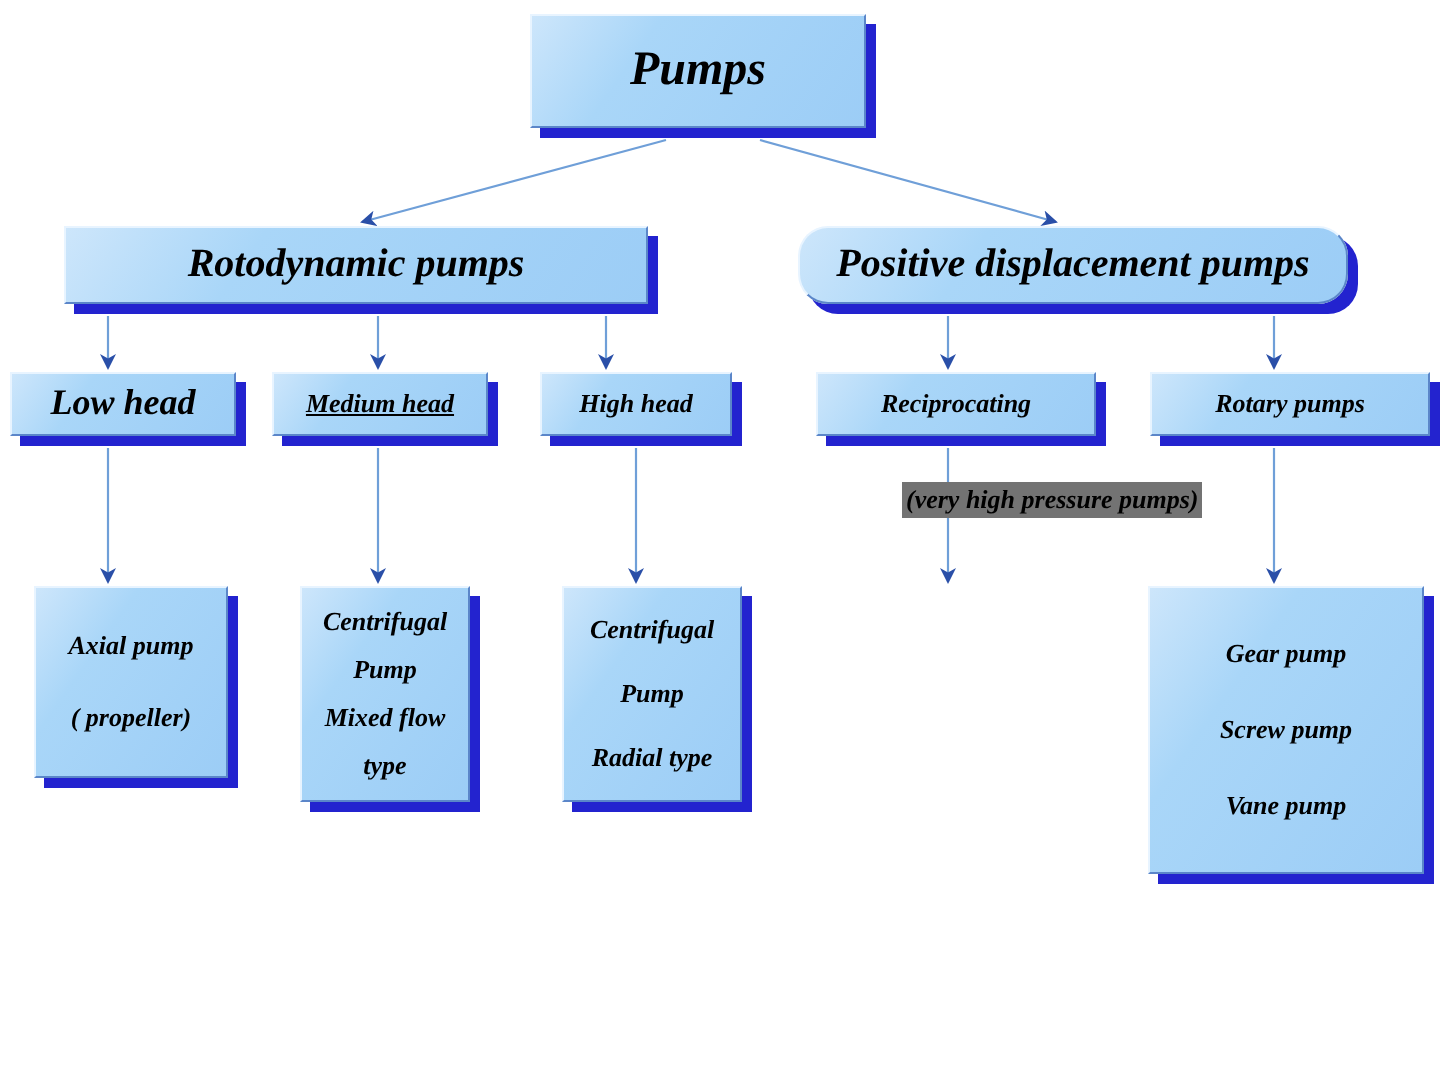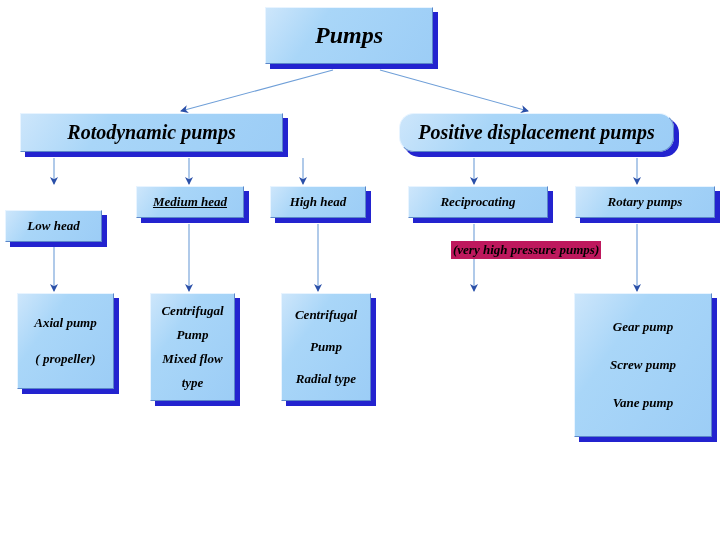--- a/index.html
+++ b/index.html
@@ -49,32 +49,31 @@
   .node .line {
     display: block;
     white-space: nowrap;
   }
   #n-root {
     left: 251px; top: 7px; width: 168px; height: 57px;
     font-size: 24px;
     margin-left: 14px;
   }
   #n-roto {
-    left: 20px; top: 113px; width: 263px; height: 39px;
+    left: 32px; top: 113px; width: 292px; height: 39px;
     font-size: 20px;
   }
   #n-pd {
     left: 399px; top: 113px; width: 275px; height: 39px;
     font-size: 20px;
     border-radius: 15px;
   }
   #n-low {
-    left: 5px; top: 186px; width: 97px; height: 32px;
-    font-size: 13px;
-    margin-top: 24px;
+    left: 5px; top: 186px; width: 113px; height: 32px;
+    font-size: 18px;
   }
   #n-med {
     left: 136px; top: 186px; width: 108px; height: 32px;
     font-size: 13px;
     text-decoration: underline;
   }
   #n-high {
     left: 270px; top: 186px; width: 96px; height: 32px;
     font-size: 13px;
   }
@@ -116,21 +115,21 @@
   #note-vhp {
     position: absolute;
     left: 451px;
     top: 241px;
     z-index: 3;
     font-size: 13px;
     font-weight: bold;
     font-style: italic;
     color: #000000;
     white-space: nowrap;
-    background: #be185d;
+    background: #737373;
     padding: 1px 2px;
   }
 </style>
 </head>
 <body>
 
 <div id="stage">
 
   <svg id="wires" viewBox="0 0 720 540" width="720" height="540" xmlns="http://www.w3.org/2000/svg">
     <defs>

